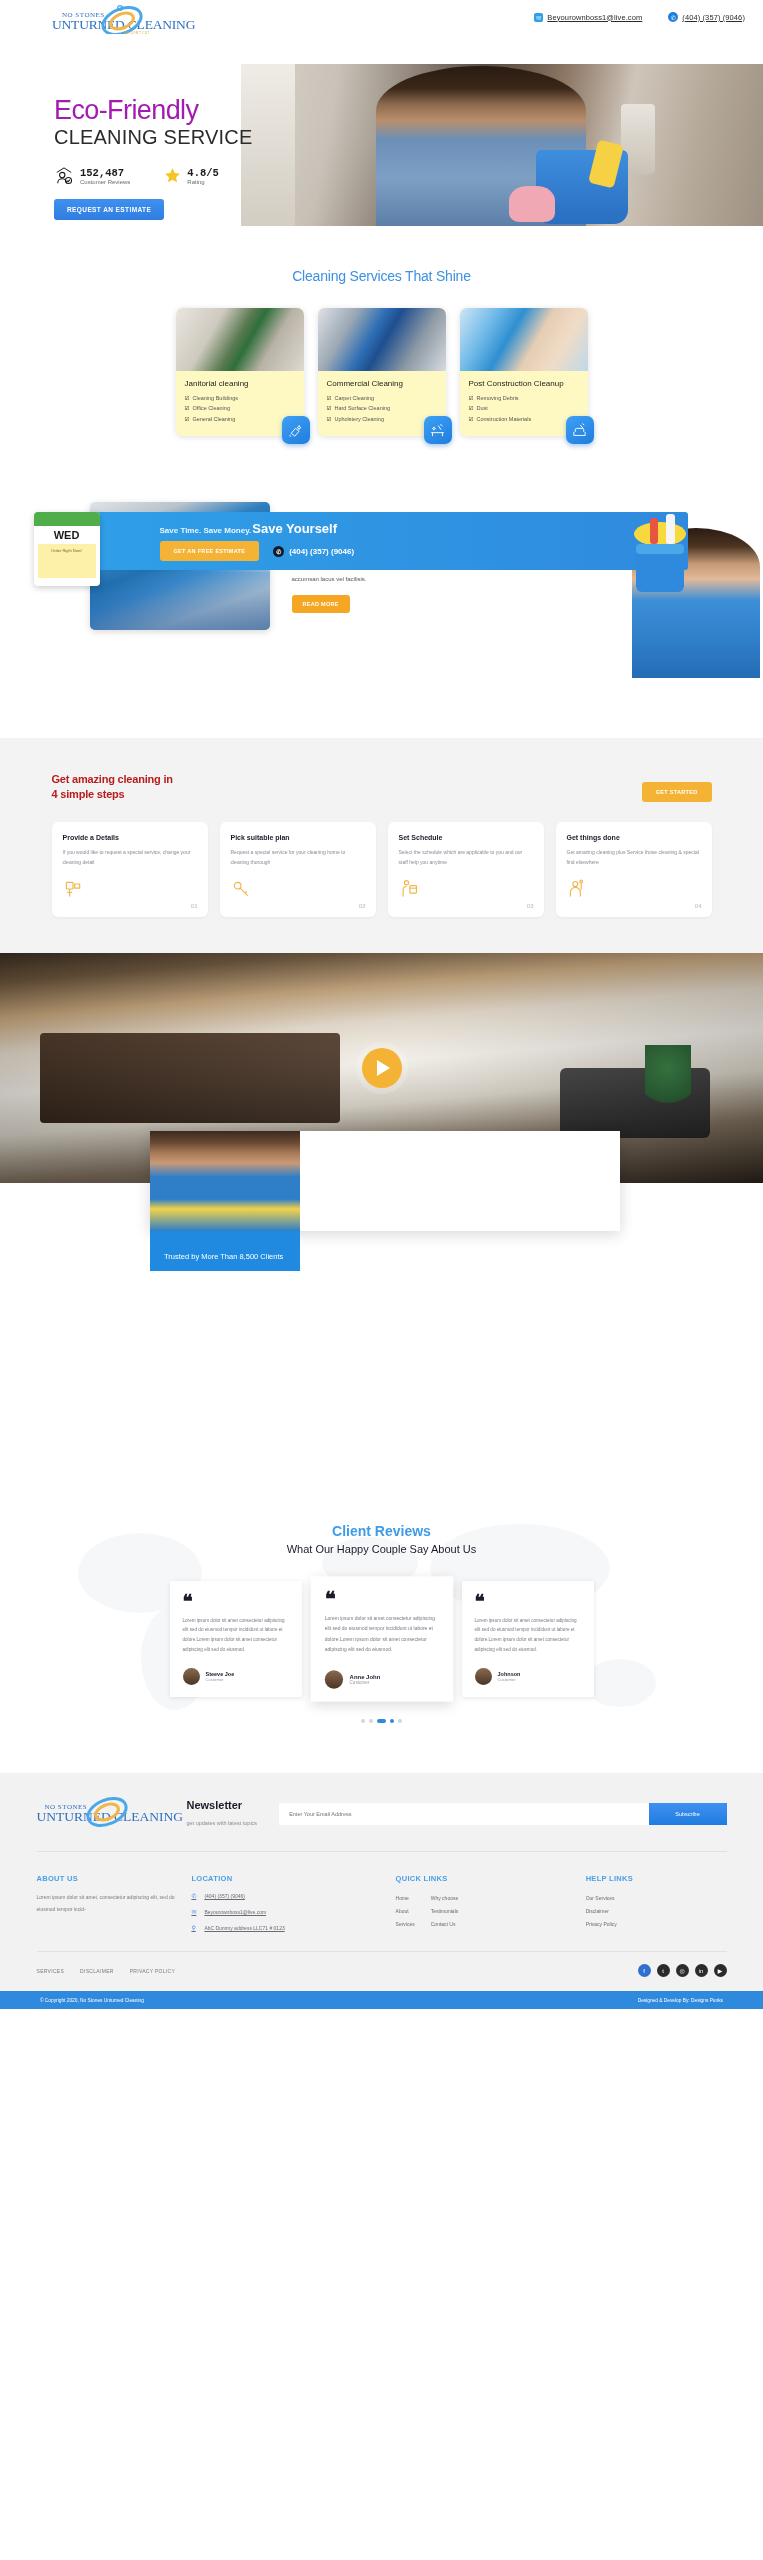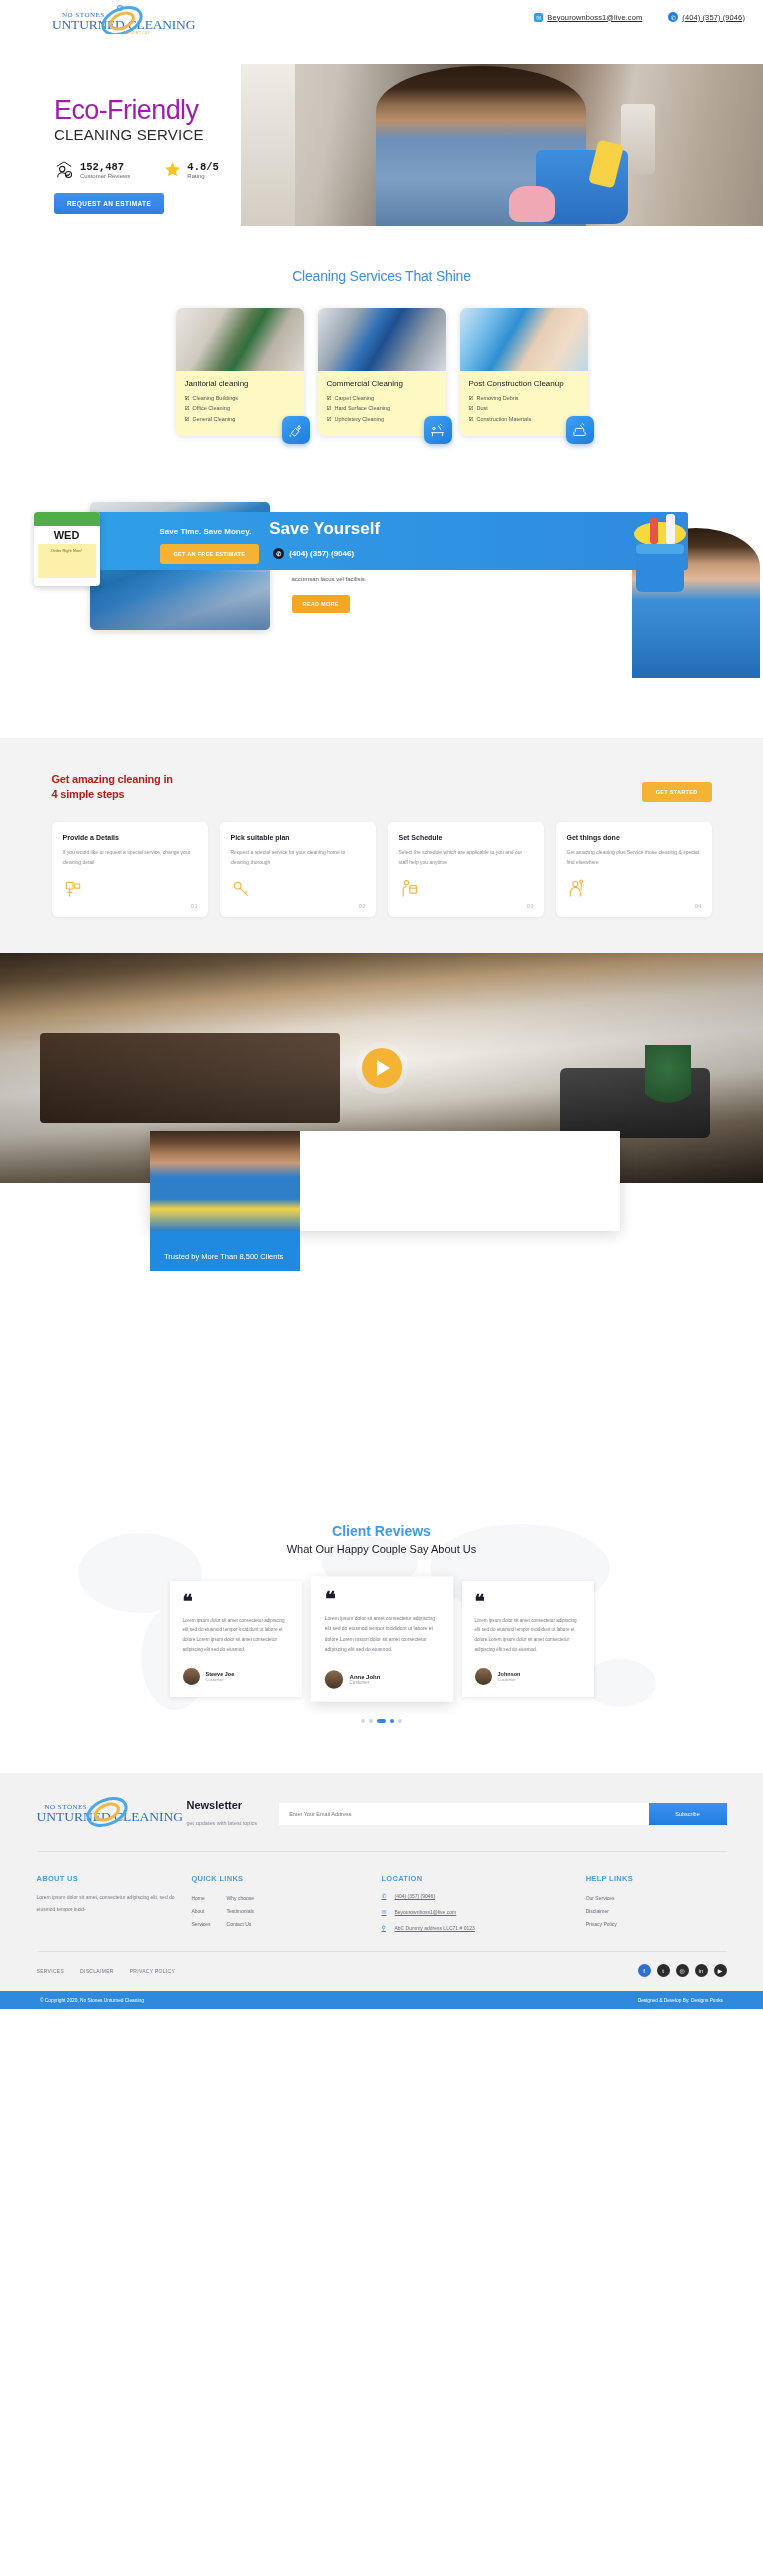--- a/index.html
+++ b/index.html
@@ -42,21 +42,21 @@
     border-radius: 50% 50% 0 0 / 28% 28% 0 0; filter: blur(.3px);
   }
   .hero-img .bucket { position: absolute; left: 295px; top: 86px; width: 92px; height: 74px; background: linear-gradient(180deg,#3f8ede,#2a6ec0); border-radius: 6px 6px 14px 14px; }
   .hero-img .b2 { position: absolute; left: 380px; top: 40px; width: 34px; height: 70px; background: linear-gradient(180deg,#e8e4dd,#c9c2b6); border-radius: 4px; }
   .hero-img .glove { position: absolute; left: 268px; top: 122px; width: 46px; height: 36px; background: #f0a8b4; border-radius: 40% 40% 24% 24%; }
   .hero-img .yellow { position: absolute; left: 352px; top: 78px; width: 26px; height: 44px; background: #f6d143; border-radius: 5px; transform: rotate(14deg); }
   .hero-img .vstrip { position: absolute; left: 0; top: 0; width: 54px; height: 162px; background: linear-gradient(180deg,#efece6,#d3cdc2); }
 
   .hero-text { position: absolute; left: 54px; top: 62px; z-index: 4; }
   .h-eco { font-size: 27px; color: #a21caf; font-weight: 400; letter-spacing: -.6px; line-height: 1.05; }
-  .h-sub { font-size: 15px; color: #2b2b2b; font-weight: 400; letter-spacing: .2px; margin-top: 2px; }
+  .h-sub { font-size: 20px; color: #2b2b2b; font-weight: 400; letter-spacing: .2px; margin-top: 2px; }
   .stats { display: flex; gap: 34px; margin-top: 18px; align-items: flex-start; }
   .stat { display: flex; gap: 6px; align-items: flex-start; }
   .stat .num { font-size: 10.5px; font-weight: bold; color: #1b1b1b; line-height: 1.15; font-family: Liberation Mono, monospace; }
   .stat .cap { font-size: 6px; color: #6b6b6b; }
   .badge-ic { width: 20px; height: 18px; flex: none; }
   .star-ic { width: 17px; height: 17px; flex: none; }
   .btn-est { margin-top: 14px; display: inline-block; background: linear-gradient(180deg,#3f90f0,#2f7de0); color: #fff; font-size: 6.5px; font-weight: bold; letter-spacing: .4px; padding: 7px 13px; border-radius: 3px; border: none; cursor: pointer; }
 
   
   .services { padding: 42px 0 28px; text-align: center; background: #fff; }
@@ -90,21 +90,21 @@
     border-radius: 50% 50% 0 0 / 26% 26% 0 0; }
 
   
   .cta { position: relative; height: 58px; margin: 10px auto 0; width: 612px; background: linear-gradient(90deg,#2f9fe8,#2f8ade); border-radius: 3px; display: flex; align-items: center; }
   .cta-cal { position: absolute; left: -42px; bottom: -16px; width: 66px; height: 74px; background: #fff; border-radius: 4px; box-shadow: 0 2px 6px rgba(0,0,0,.2); overflow: hidden; }
   .cta-cal .top { height: 14px; background: #4fae49; }
   .cta-cal .wed { text-align: center; font-size: 11px; font-weight: bold; color: #1b1b1b; margin-top: 3px; font-family: "Liberation Sans", sans-serif; }
   .cta-cal .note { margin: 3px 4px 0; height: 34px; background: #fdf0a8; font-size: 4px; color: #7a6a3a; padding: 4px; text-align: center; line-height: 1.6; }
   .cta-body { margin-left: 84px; }
   .cta-l1 { font-size: 8px; color: #eaf6ff; font-weight: bold; }
-  .cta-l1 b { font-size: 17px; color: #fff; margin-left: 18px; }
+  .cta-l1 b { font-size: 13px; color: #fff; margin-left: 1px; }
   .cta-row { display: flex; align-items: center; gap: 14px; margin-top: 5px; }
   .btn-free { background: #f5b335; color: #fff; font-size: 5.5px; font-weight: bold; padding: 7px 14px; border-radius: 3px; border: none; cursor: pointer; letter-spacing: .3px; }
   .cta-phone { display: flex; align-items: center; gap: 5px; color: #fff; font-size: 8px; font-weight: bold; }
   .cta-phone .ic { width: 11px; height: 11px; border-radius: 50%; background: #0f1b2b; display: flex; align-items: center; justify-content: center; font-size: 6px; }
   .cta-bucket { position: absolute; right: -18px; bottom: -26px; width: 92px; height: 92px; }
 
   
   .steps { background: #f3f3f3; padding: 34px 0 36px; margin-top: 44px; }
   .steps-inner { width: 660px; margin: 0 auto; }
   .steps-head { display: flex; justify-content: space-between; align-items: flex-start; }
@@ -564,50 +564,50 @@
         <input placeholder="Enter Your Email Address" style="">
         <button>Subscribe</button>
       </div>
     </div>
 
     <div class="f-cols">
       <div class="fcol">
         <h5>ABOUT US</h5>
         <p>Lorem ipsum dolor sit amet, consectetur adipiscing elit, sed do eiusmod tempor incid-</p>
       </div>
+      <div class="fcol loc">
+        <h5>LOCATION</h5>
+        <div class="fline">
+            <span class="fi">✆</span>
+            <span>(404) (357) (9046)</span>
+          </div>
+        <div class="fline">
+            <span class="fi">✉</span>
+            <span>Beyourownboss1@live.com</span>
+          </div>
+        <div class="fline">
+            <span class="fi">⚲</span>
+            <span>AbC Dummy address LLC71 # 0123</span>
+          </div>
+      </div>
       <div class="fcol quick">
         <h5>QUICK LINKS</h5>
         <div class="qgrid">
           <ul>
             <li>Home</li>
             <li>About</li>
             <li>Services</li>
           </ul>
           <ul>
             <li>Why choose</li>
             <li>Testimonials</li>
             <li>Contact Us</li>
           </ul>
         </div>
       </div>
-      <div class="fcol loc">
-        <h5>LOCATION</h5>
-        <div class="fline">
-            <span class="fi">✆</span>
-            <span>(404) (357) (9046)</span>
-          </div>
-        <div class="fline">
-            <span class="fi">✉</span>
-            <span>Beyourownboss1@live.com</span>
-          </div>
-        <div class="fline">
-            <span class="fi">⚲</span>
-            <span>AbC Dummy address LLC71 # 0123</span>
-          </div>
-      </div>
       <div class="fcol help">
         <h5>HELP LINKS</h5>
         <ul>
           <li>Our Services</li>
           <li>Disclaimer</li>
           <li>Privacy Policy</li>
         </ul>
       </div>
     </div>
 

